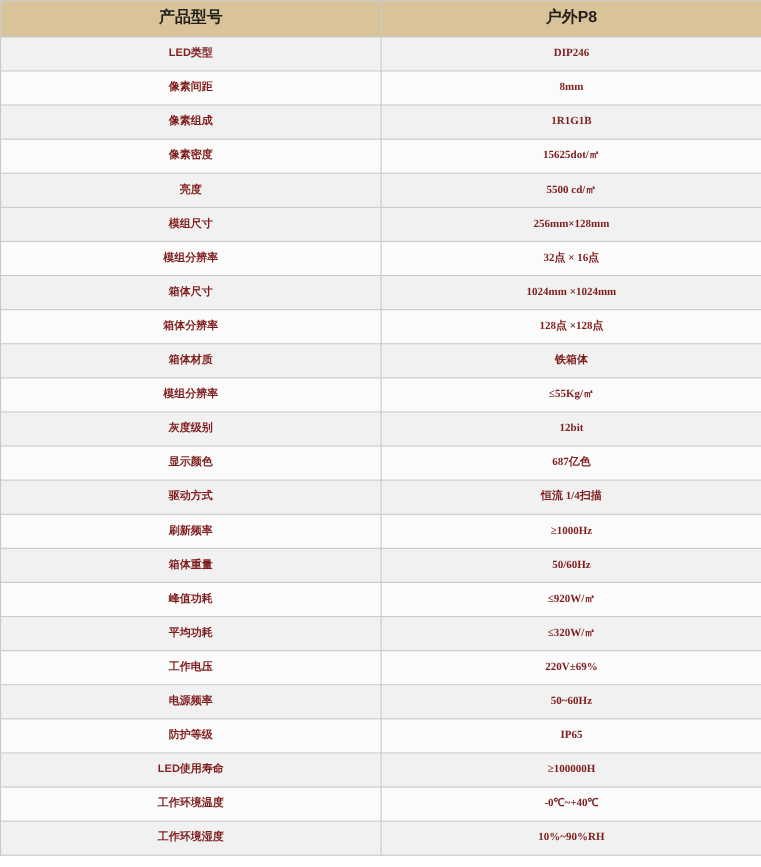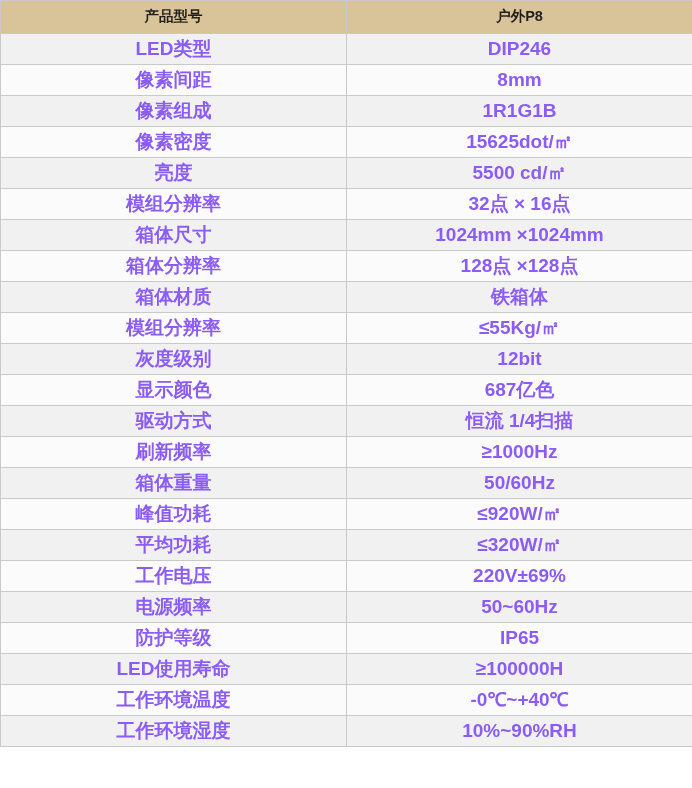--- a/index.html
+++ b/index.html
@@ -19,22 +19,22 @@
     table-layout: fixed;
   }
   .spec-table col.col-label { width: 346px; }
   .spec-table col.col-value { width: 346px; }
 
   .spec-table th,
   .spec-table td {
     border: 1px solid #c9c9c9;
     text-align: center;
     vertical-align: middle;
-    font-size: 19px;
-    color: #8b5cf6;
+    font-size: 10px;
+    color: #7f1d1d;
     height: 30px;
     padding: 0 4px;
     line-height: 1.2;
     font-weight: bold;
   }
   .spec-table thead th {
     background: #d9c49a;
     color: #231f1c;
     font-size: 14.5px;
     font-weight: bold;
@@ -42,20 +42,21 @@
     margin-left: 12px;
   }
   .spec-table tbody tr.odd td {
     background: #f1f1f1;
   }
   .spec-table tbody tr.even td {
     background: #fbfbfb;
   }
   .spec-table td.value {
     font-weight: bold;
+    font-family: Liberation Serif, serif;
   }
 </style>
 </head>
 <body>
 
 <table class="spec-table">
   <colgroup>
     <col class="col-label">
     <col class="col-value">
   </colgroup>
@@ -78,20 +79,24 @@
         <td class="label">像素组成</td>
         <td class="value">1R1G1B</td>
       </tr>
       <tr class="even">
         <td class="label">像素密度</td>
         <td class="value">15625dot/㎡</td>
       </tr>
       <tr class="odd">
         <td class="label">亮度</td>
         <td class="value">5500 cd/㎡</td>
+      </tr>
+      <tr class="odd">
+        <td class="label">模组尺寸</td>
+        <td class="value">256mm×128mm</td>
       </tr>
       <tr class="even">
         <td class="label">模组分辨率</td>
         <td class="value">32点 × 16点</td>
       </tr>
       <tr class="odd">
         <td class="label">箱体尺寸</td>
         <td class="value">1024mm ×1024mm</td>
       </tr>
       <tr class="even">

